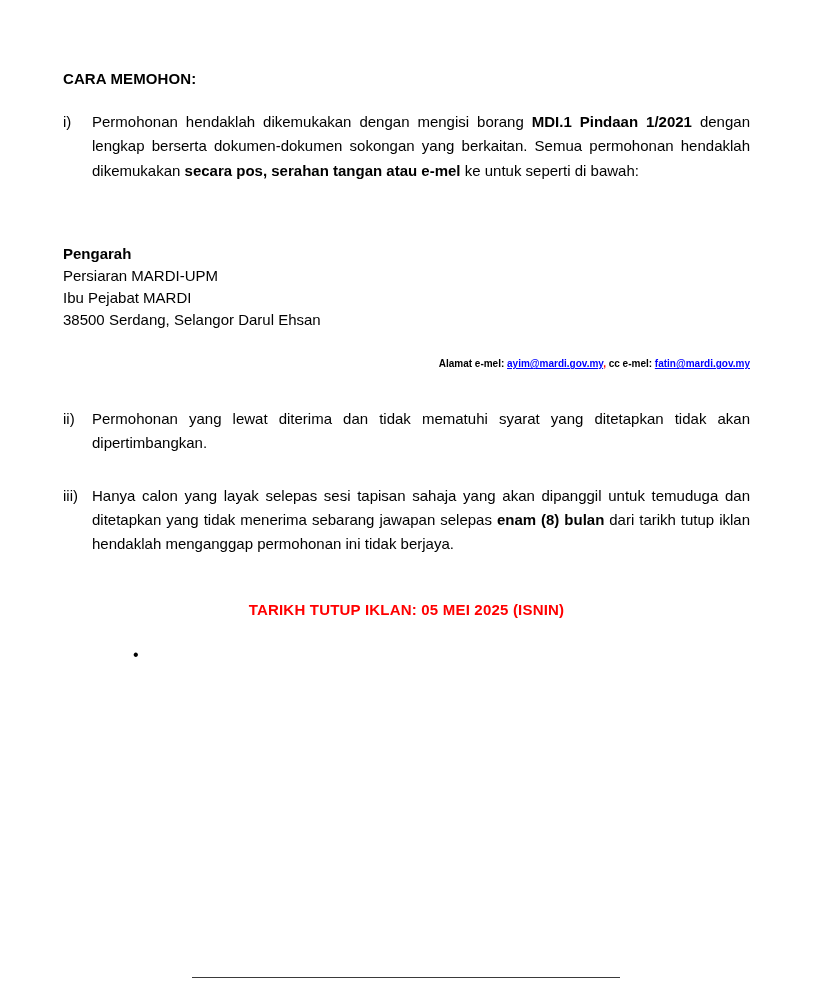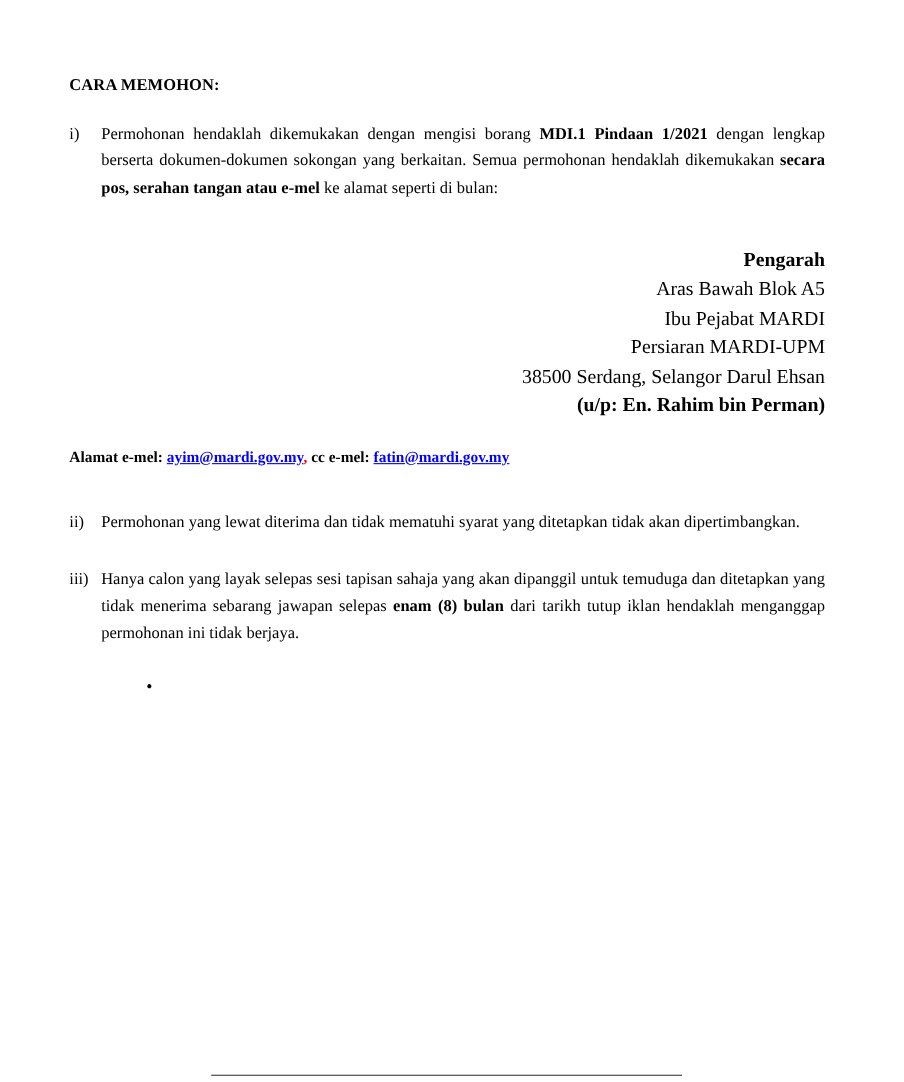--- a/index.html
+++ b/index.html
@@ -15,21 +15,20 @@
     color: #000000;
     -webkit-font-smoothing: antialiased;
   }
   .page {
     position: relative;
     width: 822px;
     height: 984px;
     box-sizing: border-box;
     padding: 0;
     overflow: hidden;
-    font-family: Liberation Serif, serif;
   }
   .content {
     position: absolute;
     left: 63px;
     top: 0;
     width: 687px;
   }
 
   .section-title {
     font-size: 15px;
@@ -56,30 +55,30 @@
     font-size: 15px;
   }
   .num-item .body { display: block; }
   .num-item b { font-weight: bold; }
 
   #item-i { margin-top: 23px; }
   #item-ii { margin-top: 38px; }
   #item-iii { margin-top: 28px; }
 
   .address-block {
-    text-align: right;
-    font-size: 18px;
+    text-align: left;
+    font-size: 15px;
     line-height: 1.47;
-    margin-top: 40px;
+    margin-top: 60px;
   }
   .address-block .bold { font-weight: bold; }
 
   .email-line {
-    text-align: left;
-    font-size: 14px;
+    text-align: right;
+    font-size: 10px;
     font-weight: bold;
     margin-top: 27px;
   }
   .email-line a,
   .email-line .maillink {
     color: #0000ff;
     text-decoration: underline;
     font-weight: bold;
   }
   .email-line .comma-red { color: #ff0000; font-weight: bold; }
@@ -122,46 +121,45 @@
 </head>
 <body>
 
 <div class="page">
   <div class="content">
 
     <div class="section-title">CARA MEMOHON:</div>
 
     <div class="num-item" id="item-i">
       <span class="marker">i)</span>
-      <span class="body"><span>Permohonan hendaklah dikemukakan dengan mengisi borang </span><b>MDI.1 Pindaan 1/2021</b><span> dengan lengkap berserta dokumen-dokumen sokongan yang berkaitan. Semua permohonan hendaklah dikemukakan </span><b>secara pos, serahan tangan atau e-mel</b><span> ke alamat seperti di bulan:</span></span>
+      <span class="body"><span>Permohonan hendaklah dikemukakan dengan mengisi borang </span><b>MDI.1 Pindaan 1/2021</b><span> dengan lengkap berserta dokumen-dokumen sokongan yang berkaitan. Semua permohonan hendaklah dikemukakan </span><b>secara pos, serahan tangan atau e-mel</b><span> ke untuk seperti di bawah:</span></span>
     </div>
 
     <div class="address-block">
       <div class="bold">Pengarah</div>
-      <div>Aras Bawah Blok A5</div>
+      <div>Persiaran MARDI-UPM</div>
       <div>Ibu Pejabat MARDI</div>
-      <div>Persiaran MARDI-UPM</div>
       <div>38500 Serdang, Selangor Darul Ehsan</div>
-      <div class="bold">(u/p: En. Rahim bin Perman)</div>
     </div>
 
     <div class="email-line">
       <span>Alamat e-mel: </span><span class="maillink">ayim@mardi.gov.my</span><span class="comma-red">,</span><span> cc e-mel: </span><span class="maillink">fatin@mardi.gov.my</span>
     </div>
 
     <div class="num-item" id="item-ii">
       <span class="marker">ii)</span>
       <span class="body"><span>Permohonan yang lewat diterima dan tidak mematuhi syarat yang ditetapkan tidak akan dipertimbangkan.</span></span>
     </div>
 
     <div class="num-item" id="item-iii">
       <span class="marker">iii)</span>
       <span class="body"><span>Hanya calon yang layak selepas sesi tapisan sahaja yang akan dipanggil untuk temuduga dan ditetapkan yang tidak menerima sebarang jawapan selepas </span><b>enam (8) bulan</b><span> dari tarikh tutup iklan hendaklah menganggap permohonan ini tidak berjaya.</span></span>
     </div>
 
+    <div class="closing-date">TARIKH TUTUP IKLAN: 05 MEI 2025 (ISNIN)</div>
 
     <div class="bullet-item">
       <span class="dot">•</span>
     </div>
 
   </div>
 
   <div class="footer-rule"></div>
 </div>
 

